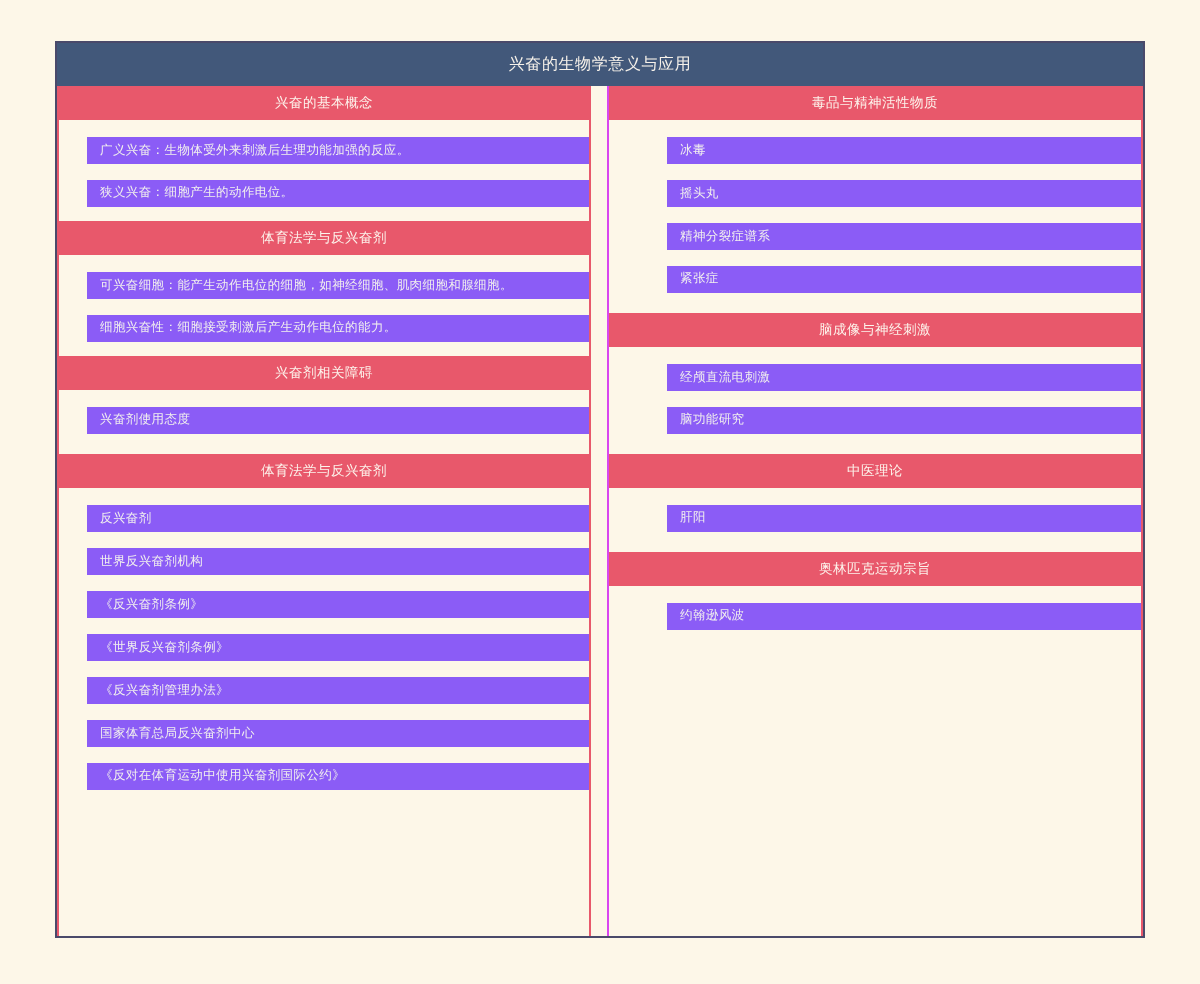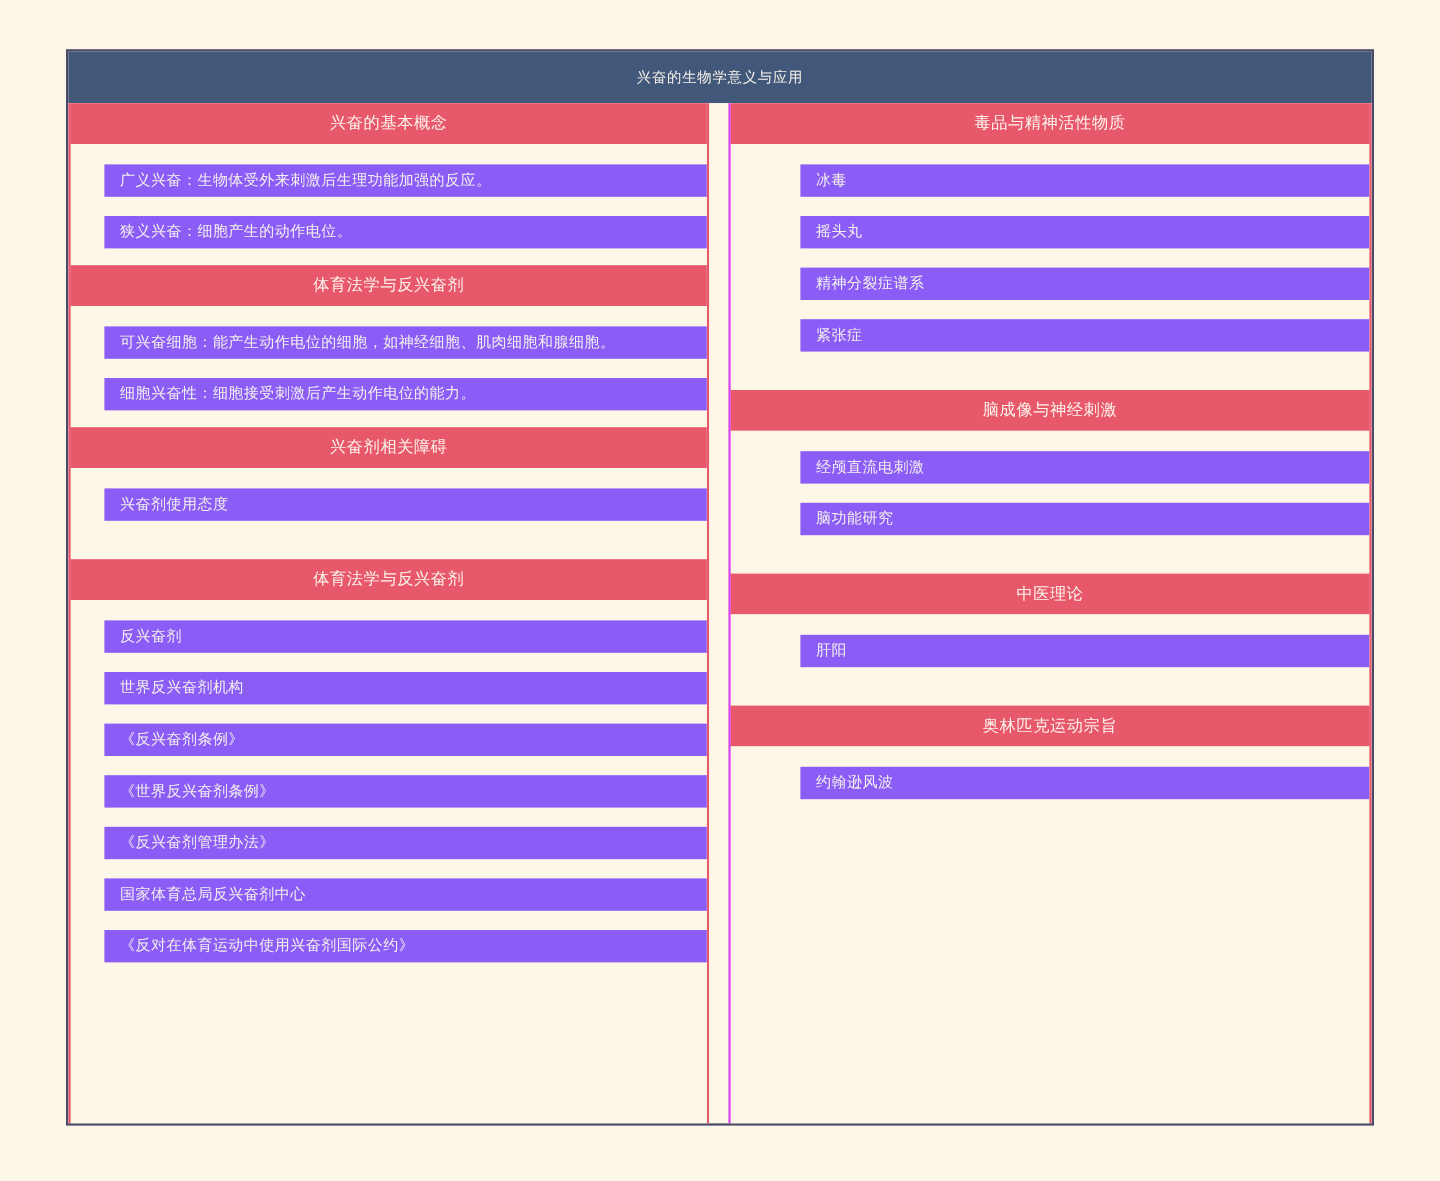--- a/index.html
+++ b/index.html
@@ -27,21 +27,21 @@
   }
 
   
   #root-title {
     height: 43px;
     background: #42587a;
     color: #f7f2ea;
     display: flex;
     align-items: center;
     justify-content: center;
-    font-size: 12px;
+    font-size: 16px;
     letter-spacing: 0.6px;
     box-sizing: border-box;
   }
 
   
   #columns {
     display: flex;
     height: calc(100% - 43px);
     box-sizing: border-box;
   }
@@ -78,35 +78,35 @@
     font-size: 13.5px;
     letter-spacing: 0.5px;
     flex: 0 0 34px;
   }
   .section-body {
     padding: 17px 0 14px 0;
     background: #fdf7e8;
   }
   .section-body.pad-left-a  { padding-left: 28px; }
   .section-body.pad-left-b  { padding-left: 58px; }
-  .section-body.tall        { padding-bottom: 32px; }
+  .section-body.tall        { padding-bottom: 20px; }
 
   .tag {
     display: inline-block;
     background: #8b5cf6;
     color: #f2f0ee;
     font-size: 12.5px;
     line-height: 27px;
     height: 27px;
     padding: 0 13px;
     margin-bottom: 16px;
     letter-spacing: 0.4px;
     white-space: nowrap;
   }
-  .tag:last-child { margin-bottom: 0; }
+  .tag:last-child { margin-bottom: 0; font-family: Liberation Mono, monospace; }
   .tag-row { display: block; }
 
   .spacer { flex: 1 1 auto; background: #fdf7e8; }
 </style>
 </head>
 <body>
 
 <div id="mindmap-frame">
 
   <div id="root-title">兴奋的生物学意义与应用</div>

